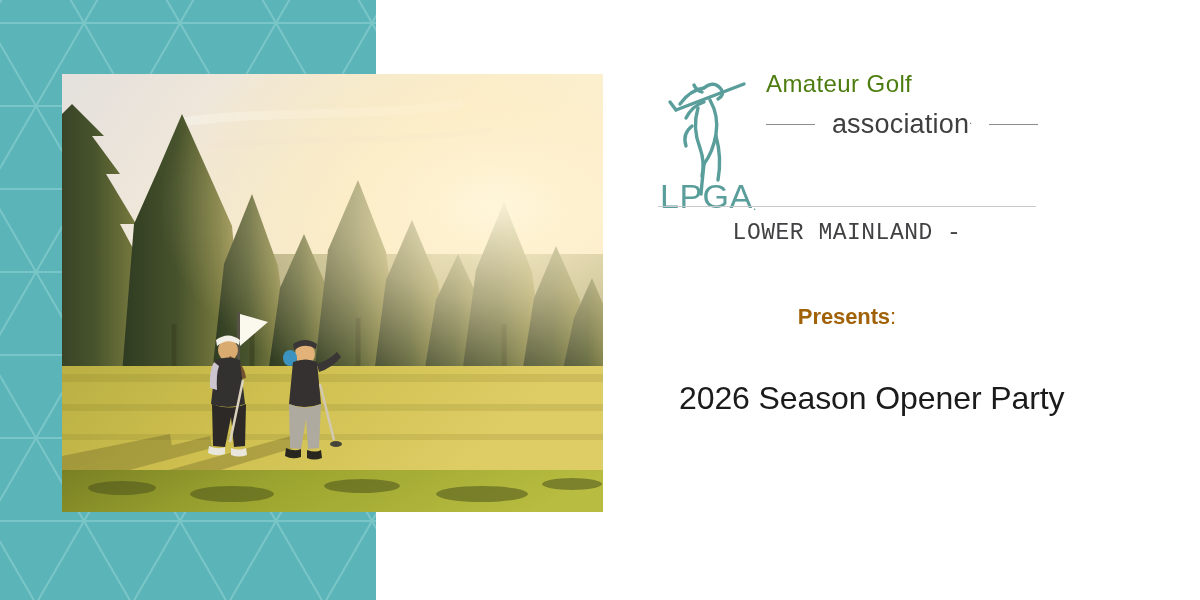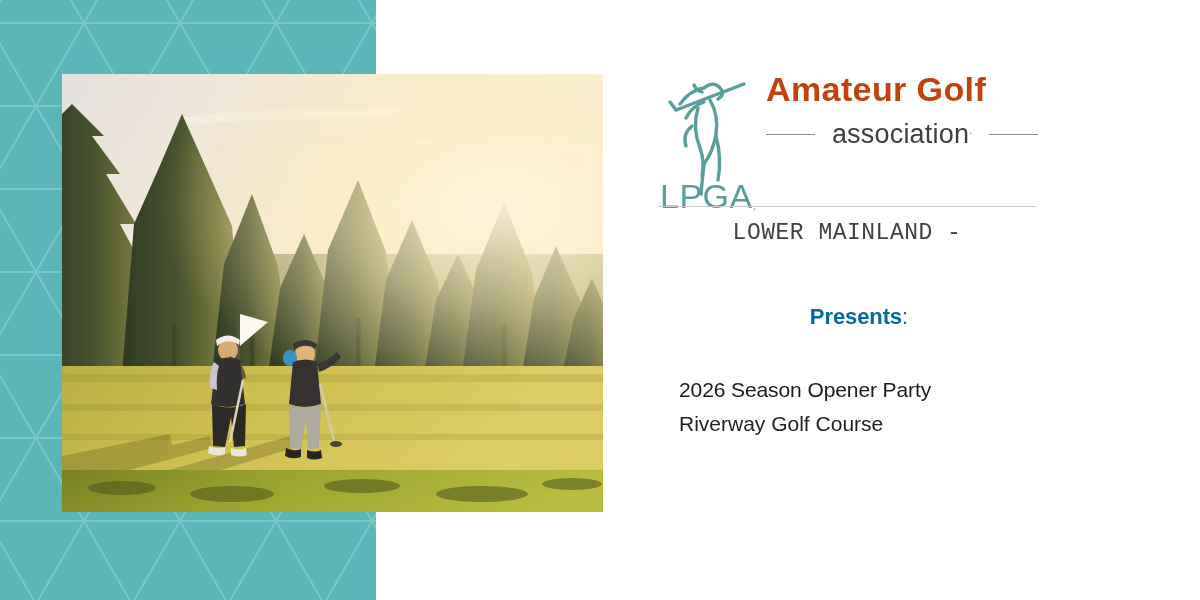--- a/index.html
+++ b/index.html
@@ -31,21 +31,21 @@
   .content{
     position:absolute;left:650px;top:0;width:480px;height:600px;
   }
 
   
   .logo-lockup{position:absolute;left:8px;top:58px;width:380px;height:145px;}
   .logo-mark{position:absolute;left:0;top:16px;width:100px;height:140px;}
   .logo-mark svg{display:block;width:100px;height:140px;}
   .logo-words{position:absolute;left:108px;top:14px;width:272px;}
   .brand-line1{
-    font-size:34px;font-weight:700;letter-spacing:.4px;color:#c2410c;
+    font-size:24px;font-weight:400;letter-spacing:.4px;color:#4d7c0f;
     line-height:1;white-space:nowrap;
   }
   .brand-line2{
     display:flex;align-items:center;gap:17px;margin-top:15px;width:272px;
   }
   .brand-line2 .rule{flex:1 1 auto;height:1px;background:#8c8c8e;}
   .brand-line2 .word{
     flex:0 0 auto;font-size:27px;font-weight:300;color:#3f3f41;
     letter-spacing:.2px;line-height:1;position:relative;white-space:nowrap;
   }
@@ -57,30 +57,30 @@
   }
   .region{
     position:absolute;left:0;top:218px;width:394px;text-align:center;
     font-size:23px;font-weight:400;letter-spacing:.5px;color:#414143;
     line-height:1.32;
     font-family:Liberation Mono, monospace;
   }
 
   
   .presents{
-    position:absolute;left:12px;top:306px;width:394px;text-align:center;
-    font-size:22px;color:#0369a1;line-height:1;
+    position:absolute;left:0;top:306px;width:394px;text-align:center;
+    font-size:22px;color:#a16207;line-height:1;
   }
   .presents .pw{font-weight:700;letter-spacing:-.1px;}
   .presents .colon{font-weight:400;}
 
   
   .event{position:absolute;left:29px;top:376px;width:450px;}
   .event .big{
-    font-size:21px;font-weight:300;color:#1b1b1b;line-height:1.38;
+    font-size:32px;font-weight:300;color:#1b1b1b;line-height:1.38;
     letter-spacing:-.1px;white-space:nowrap;
   }
   .event .small{
     font-size:21px;font-weight:400;color:#232323;line-height:1.42;
     letter-spacing:0;white-space:nowrap;margin-top:4px;
   }
   .event .small.second{margin-top:0;}
 </style>
 </head>
 <body>
@@ -266,17 +266,16 @@
     <div class="divider"></div>
 
     <div class="region">
       <div>LOWER MAINLAND -</div>
     </div>
 
     <div class="presents"><span class="pw">Presents</span><span class="colon">:</span></div>
 
     <div class="event">
       <div class="big">2026 Season Opener Party</div>
-      <div class="small">Riverway Golf Course</div>
     </div>
 
   </div>
 </div>
 
 </body></html>

